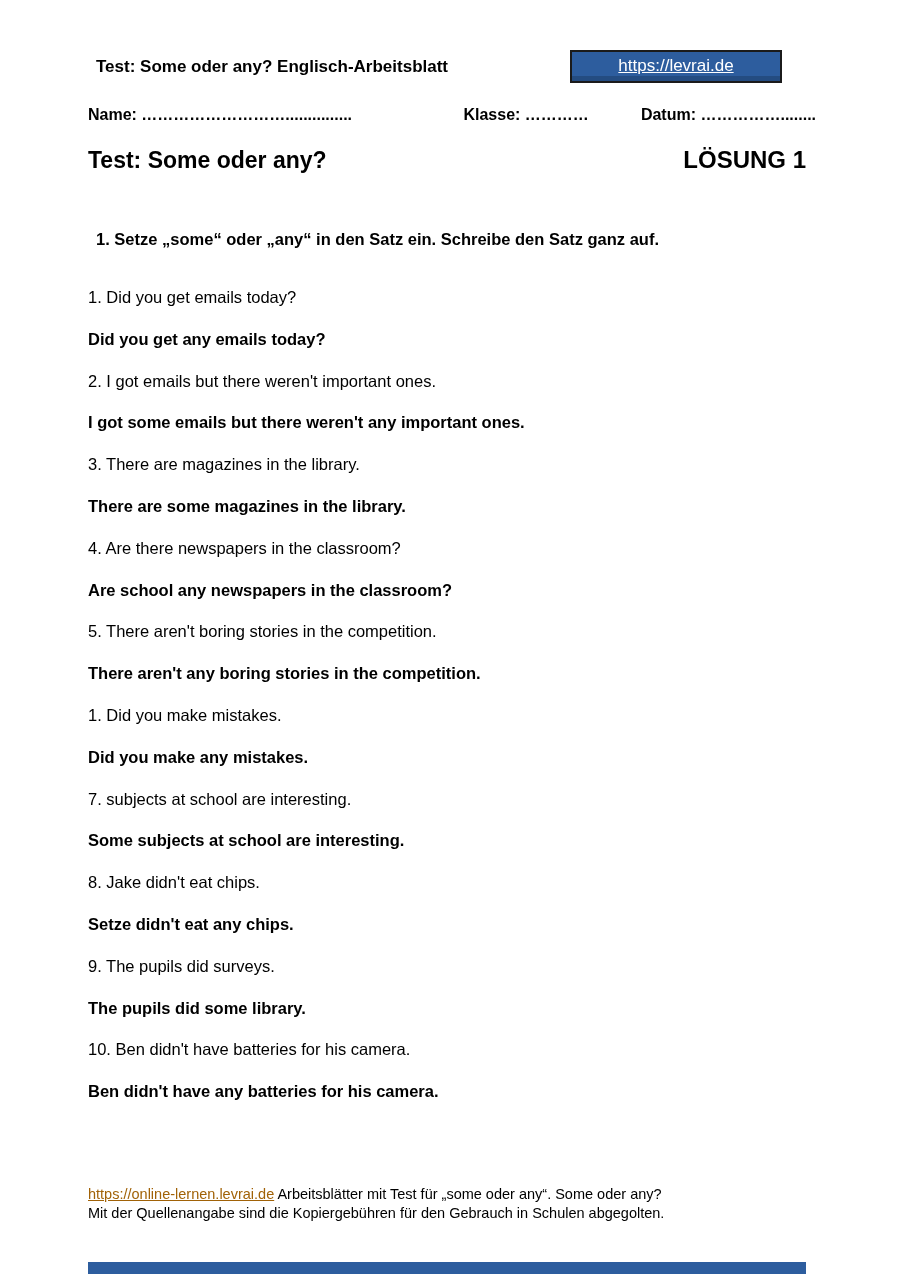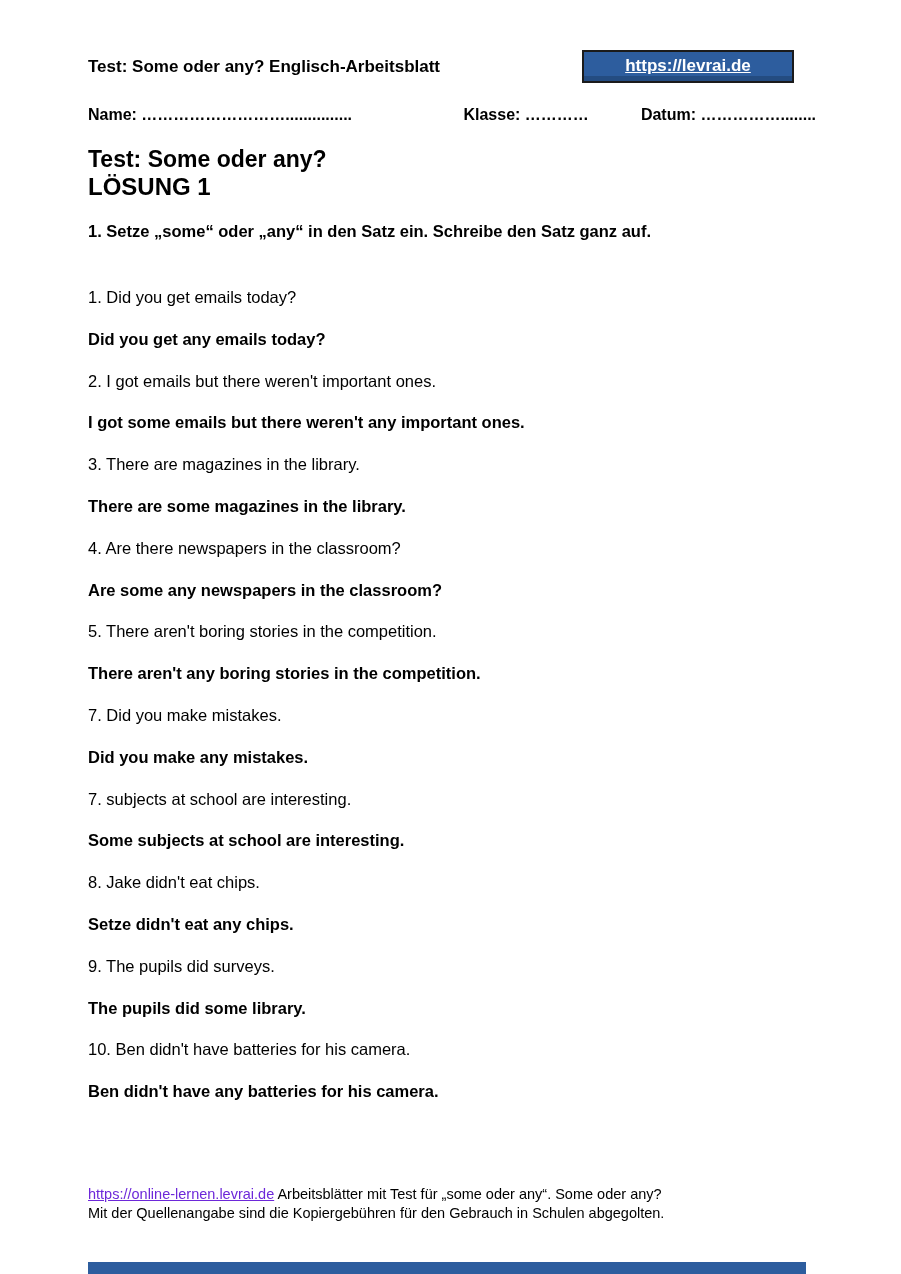--- a/index.html
+++ b/index.html
@@ -10,57 +10,57 @@
     color: #000;
     position: relative;
     overflow: hidden;
   }
   .page { position: absolute; left: 88px; top: 0; width: 718px; height: 1274px; }
 
   .header-row {
     position: absolute; top: 50px; left: 0; right: 0;
     display: flex; justify-content: space-between; align-items: center;
   }
-  .header-label { font-weight: bold; font-size: 17px; }
+  .header-label { font-weight: bold; font-size: 17px; margin-left: 8px; }
   .link-box {
-    display: block; width: 208px; margin-right: 12px;
+    display: block; width: 208px; margin-right: 24px;
     border: 2px solid #1b1b1b;
     text-align: center; padding: 4px 0 5px;
-    color: #ffffff; font-weight: bold; font-size: 17px;
+    color: #ffffff; font-weight: normal; font-size: 17px;
     text-decoration: underline;
     box-shadow: inset 0 -5px 0 rgba(0,0,0,0.18);
   }
 
   .fields-row {
     position: absolute; top: 106px; left: 0; width: 100%;
     font-weight: bold; font-size: 16px; white-space: nowrap;
   }
   .f-name  { display: inline-block; width: 327px; }
   .f-klasse{ display: inline-block; width: 173px; padding-left: 44px; }
   .f-datum { display: inline-block; }
 
   .title-row {
     position: absolute; top: 146px; left: 0; right: 0;
-    display: flex; justify-content: space-between; align-items: flex-start; flex-direction: column;
+    display: flex; justify-content: space-between; align-items: center;
   }
   .title-row h1 { font-size: 23px; margin: 0; font-weight: bold; }
   .solution { font-size: 24px; font-weight: bold; }
 
   .instruction {
-    position: absolute; top: 222px; left: 0; margin: 0;
+    position: absolute; top: 222px; left: 0; margin: 8px;
     font-weight: bold; font-size: 16.5px;
   }
 
   #exercises { position: absolute; top: 287px; left: 0; right: 0; }
   #exercises p { margin: 0 0 21.8px 0; font-size: 16.5px; line-height: 20px; }
   #exercises p.a { font-weight: bold; }
 
   .footer { position: absolute; top: 1185px; left: 0; right: 0; font-size: 14.5px; line-height: 19px; }
   .footer p { margin: 0; }
-  .footer a { color: #6d28d9; text-decoration: underline; }
+  .footer a { color: #a16207; text-decoration: underline; }
 
   .bottom-bar { position: absolute; left: 0; bottom: 0; width: 100%; height: 12px; }
 </style>
 </head>
 <body>
 
 <div class="page">
 
   <div class="header-row">
     <span class="header-label">Test: Some oder any? Englisch-Arbeitsblatt</span>
@@ -81,24 +81,24 @@
   <p class="instruction">1. Setze „some“ oder „any“ in den Satz ein. Schreibe den Satz ganz auf.</p>
 
   <div id="exercises">
       <p class="q">1. Did you get emails today?</p>
       <p class="a">Did you get any emails today?</p>
       <p class="q">2. I got emails but there weren't important ones.</p>
       <p class="a">I got some emails but there weren't any important ones.</p>
       <p class="q">3. There are magazines in the library.</p>
       <p class="a">There are some magazines in the library.</p>
       <p class="q">4. Are there newspapers in the classroom?</p>
-      <p class="a">Are some any newspapers in the classroom?</p>
+      <p class="a">Are school any newspapers in the classroom?</p>
       <p class="q">5. There aren't boring stories in the competition.</p>
       <p class="a">There aren't any boring stories in the competition.</p>
-      <p class="q">7. Did you make mistakes.</p>
+      <p class="q">1. Did you make mistakes.</p>
       <p class="a">Did you make any mistakes.</p>
       <p class="q">7. subjects at school are interesting.</p>
       <p class="a">Some subjects at school are interesting.</p>
       <p class="q">8. Jake didn't eat chips.</p>
       <p class="a">Setze didn't eat any chips.</p>
       <p class="q">9. The pupils did surveys.</p>
       <p class="a">The pupils did some library.</p>
       <p class="q">10. Ben didn't have batteries for his camera.</p>
       <p class="a">Ben didn't have any batteries for his camera.</p>
     </div>

